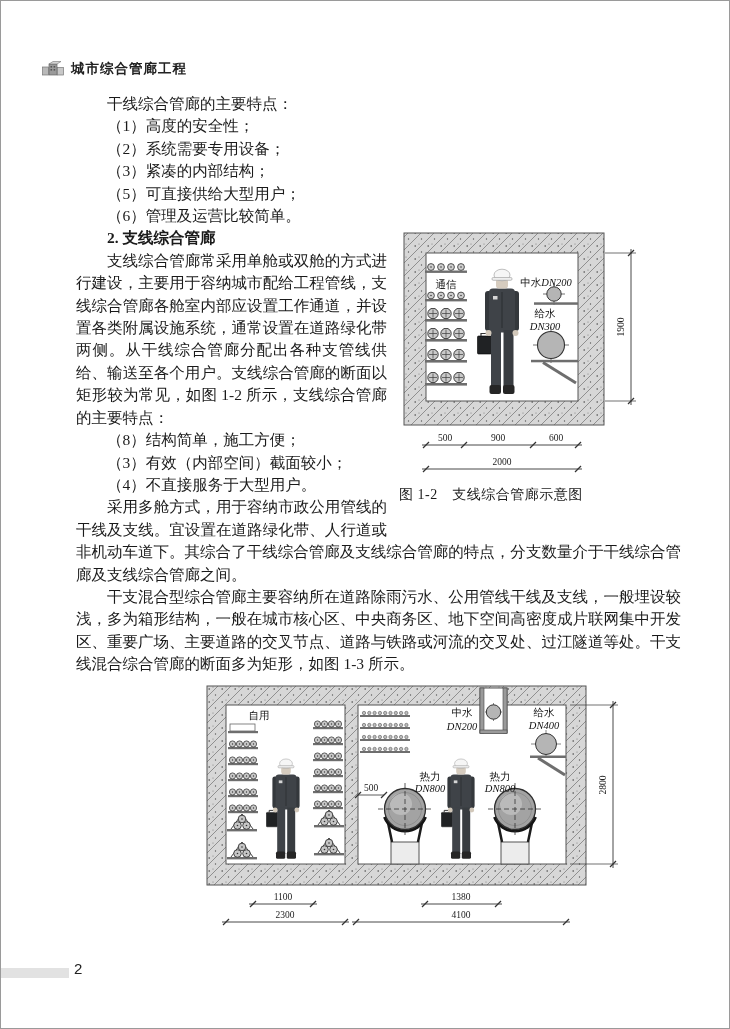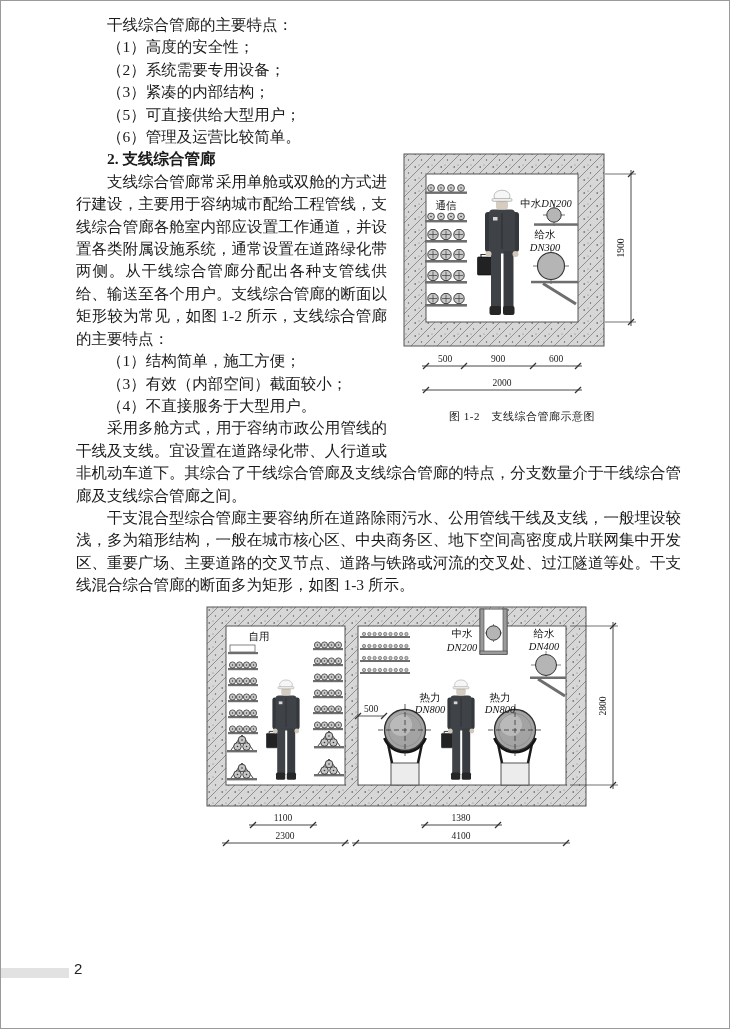--- a/index.html
+++ b/index.html
@@ -8,35 +8,48 @@
     border:1px solid #9a9a9a; overflow:hidden;
     font-family:"Liberation Serif","DejaVu Serif",serif; color:#1a1a1a;
   }
   .hdr{margin:57px 0 0 40px; height:22px; display:flex; align-items:center; gap:6px;}
   .hdr-title{font-family:"Liberation Sans","DejaVu Sans",sans-serif; font-weight:bold; font-size:13.5px; color:#222; letter-spacing:1px;}
   .main{margin:13px 48px 0 75px; font-size:15.5px; line-height:22.4px; text-align:justify;}
   .main p{margin:0; padding:0;}
   .ind{text-indent:2em;}
   .hd{font-weight:bold; text-indent:2em;}
   .fig2-float{float:right; width:282px; height:302px; margin:2px 0 0 12px;}
-  .fig-cap{font-size:11px; text-align:center; margin-top:4px; letter-spacing:0.5px; text-indent:0;}
+  .fig-cap{font-size:14px; margin-top:4px; letter-spacing:0.5px; text-indent:0;}
   .fig2-cap{width:246px;}
   .fig3-wrap{margin:9px 0 0 83px; width:420px;padding-left:47px;}
   .dim{font-size:9.5px; fill:#222; font-family:"Liberation Serif","DejaVu Serif",serif;}
   .lab{font-size:10.5px; fill:#111; font-family:"Liberation Serif","DejaVu Serif",serif;}
   .it{font-style:italic;}
   .ftr-bar{position:absolute; left:0; top:967px; width:68px; height:10px; background:#e2e2e2;}
   .ftr-num{position:absolute; left:73px; top:959px; font-size:15px; color:#222; font-family:"Liberation Sans","DejaVu Sans",sans-serif;}
   svg text{user-select:none;}
 </style>
 </head>
 <body>
 
 <div class="page">
 
+  <div class="hdr">
+    <svg width="24" height="16" viewBox="0 0 24 16">
+      <rect x="1.5" y="6" width="6" height="8" fill="#b9b9b9" stroke="#777" stroke-width="0.7"></rect>
+      <rect x="8" y="3" width="8" height="11" fill="#9a9a9a" stroke="#666" stroke-width="0.7"></rect>
+      <rect x="16.5" y="6.5" width="6" height="7.5" fill="#c8c8c8" stroke="#777" stroke-width="0.7"></rect>
+      <polygon points="8,3 12,0.5 20,0.5 16,3" fill="#d5d5d5" stroke="#777" stroke-width="0.6"></polygon>
+      <rect x="9.5" y="5" width="1.6" height="1.6" fill="#555"></rect>
+        <rect x="12.6" y="5" width="1.6" height="1.6" fill="#555"></rect>
+      <rect x="9.5" y="8" width="1.6" height="1.6" fill="#555"></rect>
+        <rect x="12.6" y="8" width="1.6" height="1.6" fill="#555"></rect>
+    </svg>
+    <span class="hdr-title">城市综合管廊工程</span>
+  </div>
 
   <div class="main">
     <p class="ind">干线综合管廊的主要特点：</p>
     <p class="ind">（1）高度的安全性；</p>
     <p class="ind">（2）系统需要专用设备；</p>
     <p class="ind">（3）紧凑的内部结构；</p>
     <p class="ind">（5）可直接供给大型用户；</p>
     <p class="ind">（6）管理及运营比较简单。</p>
 
     <aside class="fig2-float">
@@ -198,21 +211,21 @@
           <line x1="24" y1="243" x2="30" y2="237" stroke-width="1.3"></line>
             <line x1="176" y1="243" x2="182" y2="237" stroke-width="1.3"></line>
         </g>
         <text class="dim" x="103" y="236" text-anchor="middle">2000</text>
       </svg>
       <p class="fig-cap fig2-cap">图 1-2　支线综合管廊示意图</p>
     </aside>
 
     <p class="hd">2. 支线综合管廊</p>
     <p class="ind">支线综合管廊常采用单舱或双舱的方式进行建设，主要用于容纳城市配给工程管线，支线综合管廊各舱室内部应设置工作通道，并设置各类附属设施系统，通常设置在道路绿化带两侧。从干线综合管廊分配出各种支管线供给、输送至各个用户。支线综合管廊的断面以矩形较为常见，如图 1-2 所示，支线综合管廊的主要特点：</p>
-    <p class="ind">（1）结构简单，施工方便；</p>
+    <p class="ind">（8）结构简单，施工方便；</p>
     <p class="ind">（3）有效（内部空间）截面较小；</p>
     <p class="ind">（4）不直接服务于大型用户。</p>
     <p class="ind">采用多舱方式，用于容纳市政公用管线的干线及支线。宜设置在道路绿化带、人行道或非机动车道下。其综合了干线综合管廊及支线综合管廊的特点，分支数量介于干线综合管廊及支线综合管廊之间。</p>
     <p class="ind">干支混合型综合管廊主要容纳所在道路除雨污水、公用管线干线及支线，一般埋设较浅，多为箱形结构，一般在城市核心区、中央商务区、地下空间高密度成片联网集中开发区、重要广场、主要道路的交叉节点、道路与铁路或河流的交叉处、过江隧道等处。干支线混合综合管廊的断面多为矩形，如图 1-3 所示。</p>
 
     <figure class="fig3-wrap" style="margin-top:9px">
       <svg width="420" height="242" viewBox="0 0 420 242">
 
         <rect x="1" y="1" width="379" height="199" fill="url(#conc)" stroke="#555" stroke-width="1"></rect>
         <rect x="20" y="20" width="119" height="159" fill="#ffffff" stroke="#555" stroke-width="1"></rect>

